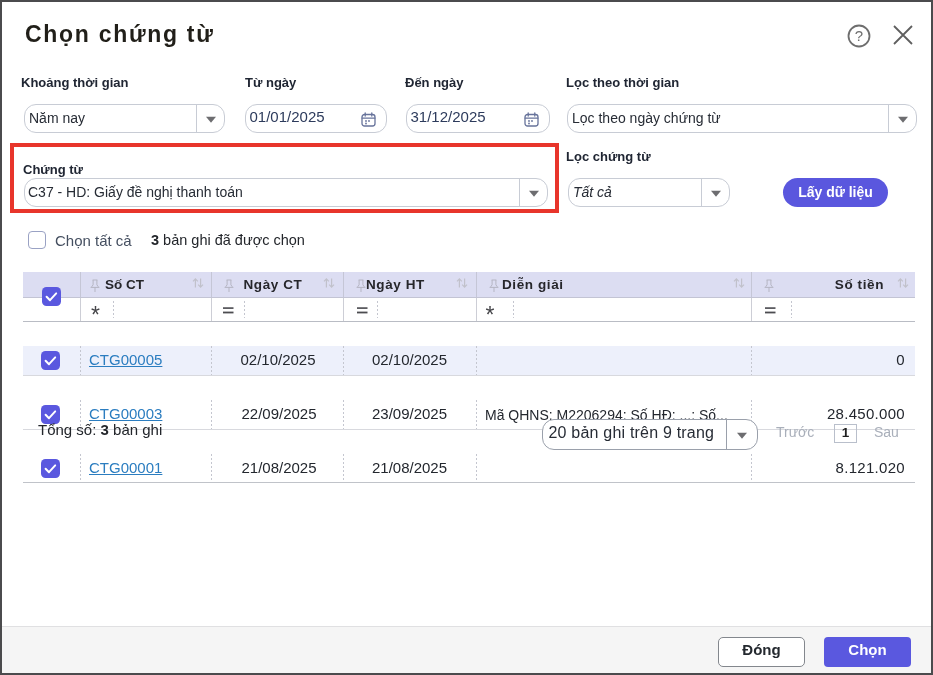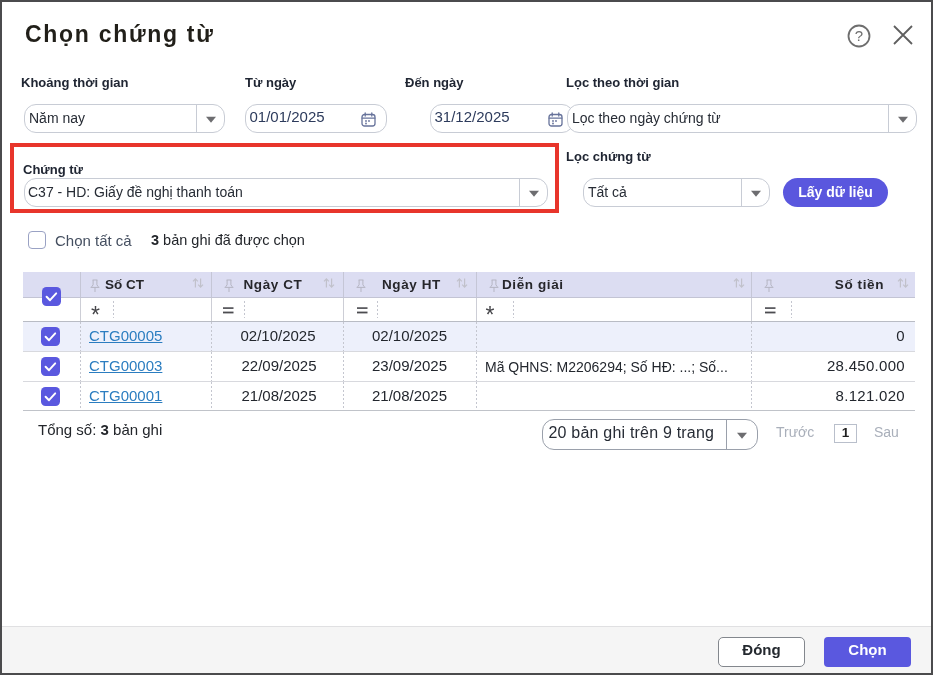--- a/index.html
+++ b/index.html
@@ -35,21 +35,21 @@
   background-size:1px 4px; }
 .dsep { position:absolute; top:3px; bottom:3px; width:1px;
   background-image:linear-gradient(#c4c6cf 50%, rgba(255,255,255,0) 50%);
   background-size:1px 4px; }
 .htxt { position:absolute; top:4.5px; font-size:13.5px; font-weight:bold; color:#26262b; white-space:nowrap; }
 .pin { position:absolute; top:7px; }
 .pin svg { display:block; }
 .sort { position:absolute; top:5px; }
 .fstar { position:absolute; font-size:20px; line-height:20px; color:#46464a; }
 .feq { position:absolute; } .feq svg, .sort svg { display:block; }
-.drow { position:relative; border-bottom:1px solid #d8d9de; }
+.drow { position:relative; border-bottom:1px solid #d8d9de;margin-top:24px; }
 .cbc { position:absolute; }
 .lnk { position:absolute; top:5px; font-size:15px; color:#2b7dc0; text-decoration:underline; }
 .dcell { position:absolute; top:5px; font-size:15px; color:#23272e; text-align:center; }
 .ncell { position:absolute; top:5px; font-size:15px; letter-spacing:0.3px; color:#23272e; text-align:right; }
 .tcell { position:absolute; top:7px; font-size:14px; color:#23272e; white-space:nowrap; }
 </style>
 </head>
 <body>
 <div id="modal">
 
@@ -76,21 +76,21 @@
   <div class="ctl" style="left:243px; top:102px; width:142px;">
     <span class="txt navy" style="font-size:15px; left:3.5px; line-height:23px;">01/01/2025</span>
     <svg class="abs" style="right:10px; top:7px;" width="15" height="15" viewBox="0 0 15 15">
       <rect x="1" y="2.5" width="13" height="11.5" rx="2.5" fill="none" stroke="#67739b" stroke-width="1.3"></rect>
       <path d="M1.2 6.2 H13.8 M4.2 1 v3 M10.8 1 v3" stroke="#67739b" stroke-width="1.3" stroke-linecap="round"></path>
       <circle cx="5" cy="9" r="0.9" fill="#67739b"></circle>
         <circle cx="8" cy="9" r="0.9" fill="#67739b"></circle>
       <circle cx="5" cy="11.5" r="0.9" fill="#67739b"></circle>
     </svg>
   </div>
-  <div class="ctl" style="left:404px; top:102px; width:144px;margin-left:24px;">
+  <div class="ctl" style="left:404px; top:102px; width:144px;">
     <span class="txt navy" style="font-size:15px; left:3.5px; line-height:23px;">31/12/2025</span>
     <svg class="abs" style="right:10px; top:7px;" width="15" height="15" viewBox="0 0 15 15">
       <rect x="1" y="2.5" width="13" height="11.5" rx="2.5" fill="none" stroke="#67739b" stroke-width="1.3"></rect>
       <path d="M1.2 6.2 H13.8 M4.2 1 v3 M10.8 1 v3" stroke="#67739b" stroke-width="1.3" stroke-linecap="round"></path>
       <circle cx="5" cy="9" r="0.9" fill="#67739b"></circle>
         <circle cx="8" cy="9" r="0.9" fill="#67739b"></circle>
       <circle cx="5" cy="11.5" r="0.9" fill="#67739b"></circle>
     </svg>
   </div>
   <div class="ctl" style="left:565px; top:102px; width:350px;">
@@ -99,21 +99,21 @@
   </div>
 
   <div class="abs" style="left:8px; top:141px; width:549px; height:70px; border:4px solid #e8352b;"></div>
 
   <div class="lbl" style="left:21px; top:160px;">Chứng từ</div>
   <div class="ctl" style="left:22px; top:176px; width:524px;">
     <span class="txt" style="left:3px;">C37 - HD: Giấy đề nghị thanh toán</span>
       <span class="sel-arr"></span>
   </div>
   <div class="lbl" style="left:564px; top:147px;">Lọc chứng từ</div>
-  <div class="ctl" style="left:581px; top:176px; width:187px;">
+  <div class="ctl" style="left:566px; top:176px; width:162px;font-style:italic;">
     <span class="txt">Tất cả</span>
       <span class="sel-arr"></span>
   </div>
   <div class="abs" style="left:781px; top:175.5px; width:105px; height:29px; background:#5a57de; border-radius:15px; color:#fff; font-weight:bold; font-size:14px; text-align:center; line-height:29px;">Lấy dữ liệu</div>
 
   <div class="abs" style="left:26px; top:229px; width:17.5px; height:17.5px; border:1.5px solid #9aa2c4; border-radius:4px; background:#fff;"></div>
   <div class="abs" style="left:53px; top:229.5px; font-size:15px; color:#454f60;">Chọn tất cả</div>
   <div class="abs" style="left:149px; top:229.5px; font-size:14.5px; color:#23262b;"><b>3</b> bản ghi đã được chọn</div>
 
   <div class="abs" id="tbl" style="left:21px; top:270px; width:892px;">
@@ -146,21 +146,21 @@
           <svg width="12" height="12" viewBox="0 0 12 12">
             <path d="M3.4 10.5 V2.2 M1 4.4 L3.4 1.8 L5.8 4.4" stroke="#c1c1cb" stroke-width="1.2" fill="none"></path>
             <path d="M8.6 1.5 V9.8 M6.2 7.6 L8.6 10.2 L11 7.6" stroke="#c1c1cb" stroke-width="1.2" fill="none"></path>
           </svg>
         </span>
       <span class="pin" style="left:333px;">
           <svg width="10" height="14" viewBox="0 0 10 14">
             <path d="M2.6 1 H7.4 M3.1 1 V5.8 L1.6 7.9 M6.9 1 V5.8 L8.4 7.9 M0.6 8.4 H9.4 M5 8.4 V13" stroke="#b5b5c3" stroke-width="1" fill="none"></path>
           </svg>
         </span>
-      <span class="htxt" style="left:359px; letter-spacing:0.6px;">Ngày HT</span>
+      <span class="htxt" style="left:343px; letter-spacing:0.6px;">Ngày HT</span>
       <span class="sort" style="left:433px;">
           <svg width="12" height="12" viewBox="0 0 12 12">
             <path d="M3.4 10.5 V2.2 M1 4.4 L3.4 1.8 L5.8 4.4" stroke="#c1c1cb" stroke-width="1.2" fill="none"></path>
             <path d="M8.6 1.5 V9.8 M6.2 7.6 L8.6 10.2 L11 7.6" stroke="#c1c1cb" stroke-width="1.2" fill="none"></path>
           </svg>
         </span>
       <span class="pin" style="left:465.5px;">
           <svg width="10" height="14" viewBox="0 0 10 14">
             <path d="M2.6 1 H7.4 M3.1 1 V5.8 L1.6 7.9 M6.9 1 V5.8 L8.4 7.9 M0.6 8.4 H9.4 M5 8.4 V13" stroke="#b5b5c3" stroke-width="1" fill="none"></path>
           </svg>

